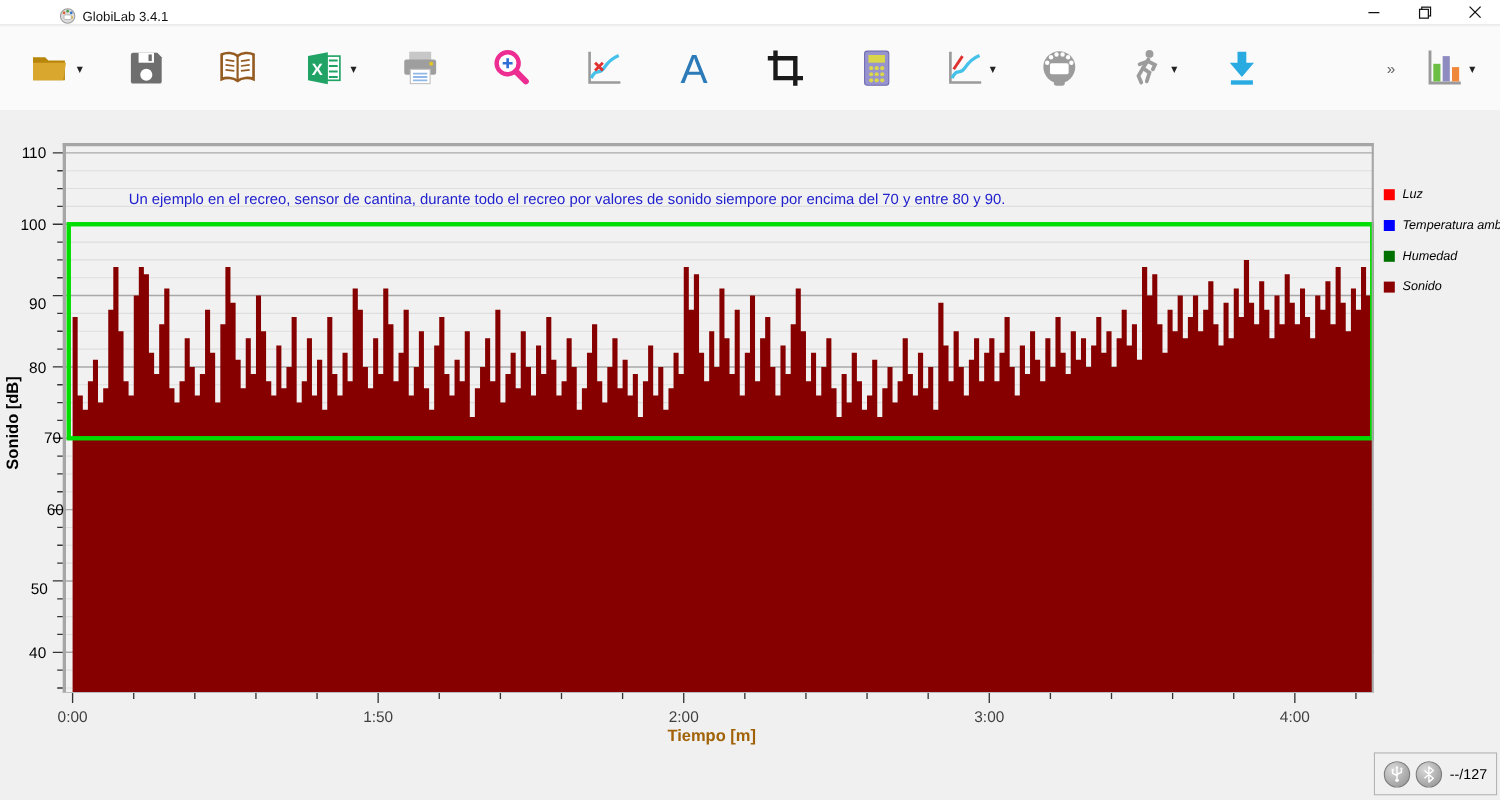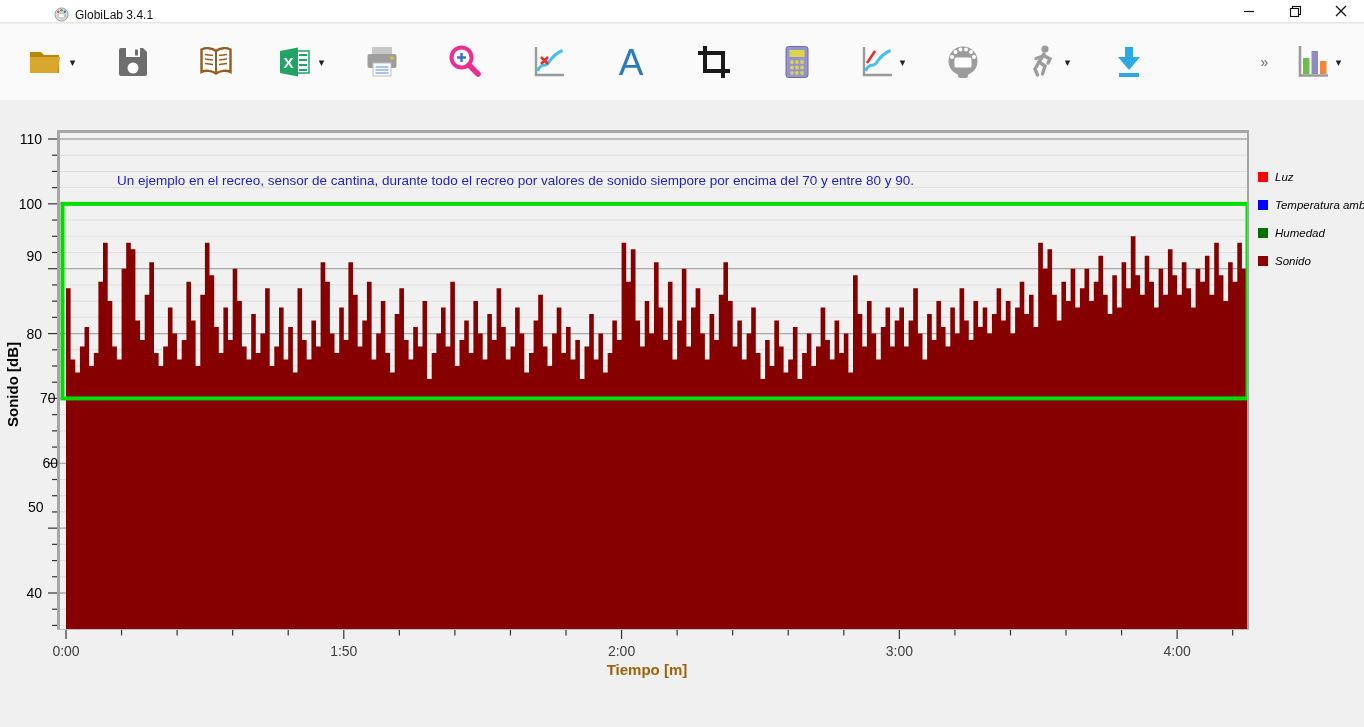--- a/index.html
+++ b/index.html
@@ -349,25 +349,25 @@
       <line x1="909.9024" y1="500" x2="909.9024" y2="505.5" stroke="#333" stroke-width="1.2"></line>
       <line x1="965.4587999999999" y1="500" x2="965.4587999999999" y2="505.5" stroke="#333" stroke-width="1.2"></line>
       <line x1="1021.0151999999999" y1="500" x2="1021.0151999999999" y2="505.5" stroke="#333" stroke-width="1.2"></line>
       <line x1="1076.5716" y1="500" x2="1076.5716" y2="505.5" stroke="#333" stroke-width="1.2"></line>
       <line x1="1132.128" y1="500" x2="1132.128" y2="509" stroke="#333" stroke-width="1.2"></line>
       <line x1="1187.6843999999999" y1="500" x2="1187.6843999999999" y2="505.5" stroke="#333" stroke-width="1.2"></line>
     </svg>
 
   <div id="tick-layer">
       <div class="ytick-label" style="left: 0px; top: 583.999px;">40</div>
-      <div class="ytick-label" style="left: 0px; top: 498px; padding-left: 28px;">50</div>
+      <div class="ytick-label" style="left: 0px; top: 526px; padding-left: 28px;">50</div>
       <div class="ytick-label" style="left: 16px; top: 454.285px;">60</div>
       <div class="ytick-label" style="left: 0px; top: 389.428px; padding-left: 40px;">70</div>
       <div class="ytick-label" style="left: 0px; top: 324.571px;">80</div>
-      <div class="ytick-label" style="left: 0px; top: 247px;">90</div>
+      <div class="ytick-label" style="left: 0px; top: 267px;">90</div>
       <div class="ytick-label" style="left: 0px; top: 194.857px;">100</div>
       <div class="ytick-label" style="left: 0px; top: 130px;">110</div>
       <div class="xtick-label" style="left: 34px;">0:00</div>
       <div class="xtick-label" style="left: 311.782px;">1:50</div>
       <div class="xtick-label" style="left: 589.564px;">2:00</div>
       <div class="xtick-label" style="left: 867.346px;">3:00</div>
       <div class="xtick-label" style="left: 1145.13px;">4:00</div>
     </div>
 
   <div class="annotation" style="color: rgb(33, 33, 206);">Un ejemplo en el recreo, sensor de cantina, durante todo el recreo por valores de sonido siempore por encima del 70 y entre 80 y 90.</div>
@@ -387,14 +387,35 @@
       <div class="legend-item">
         <span class="legend-swatch" style="background: rgb(0, 112, 0);"></span>
         <span class="legend-label">Humedad</span>
       </div>
       <div class="legend-item">
         <span class="legend-swatch" style="background: rgb(139, 0, 0);"></span>
         <span class="legend-label">Sonido</span>
       </div>
     </div>
 
+  <div class="status-box">
+    <div class="conn-btn">
+      <svg width="14" height="16" viewBox="0 0 14 16">
+        <g stroke="#ffffff" stroke-width="1.3" fill="none">
+          <line x1="7" y1="2" x2="7" y2="12"></line>
+          <path d="M7 9 L3 7 L3 4.5"></path>
+          <path d="M7 8 L11 6 L11 3.5"></path>
+        </g>
+        <polygon points="7,0 5.6,2.4 8.4,2.4" fill="#ffffff"></polygon>
+        <circle cx="7" cy="13.3" r="1.6" fill="#ffffff"></circle>
+        <rect x="2.2" y="3" width="1.8" height="1.8" fill="#ffffff"></rect>
+        <circle cx="11" cy="2.8" r="1" fill="#ffffff"></circle>
+      </svg>
+    </div>
+    <div class="conn-btn">
+      <svg width="12" height="16" viewBox="0 0 12 16">
+        <path d="M6 1 L6 15 L10 11.5 L2 4.5 M6 15 L6 1 L10 4.5 L2 11.5" fill="none" stroke="#ffffff" stroke-width="1.3" stroke-linejoin="round"></path>
+      </svg>
+    </div>
+    <span class="status-counter">--/127</span>
+  </div>
 
 </div>
 
 </body></html>

